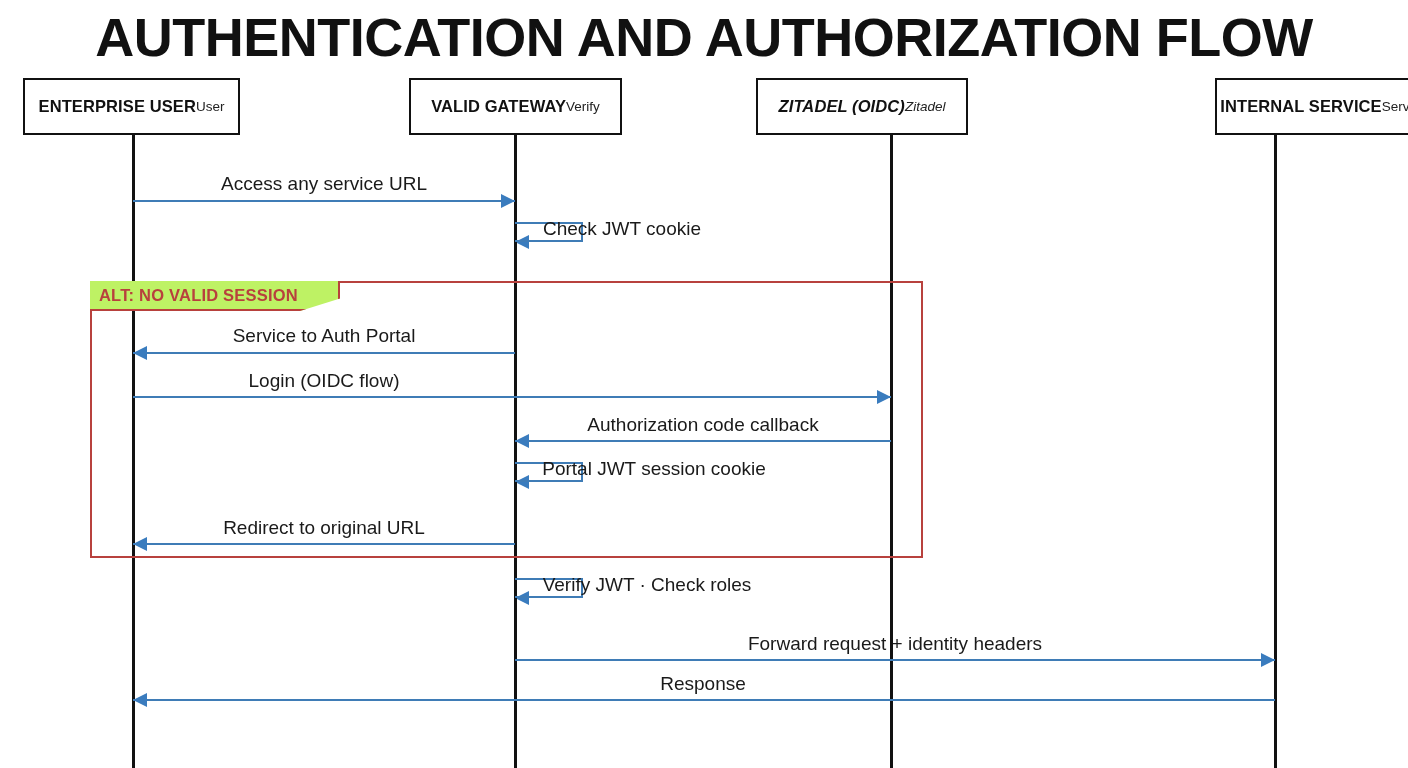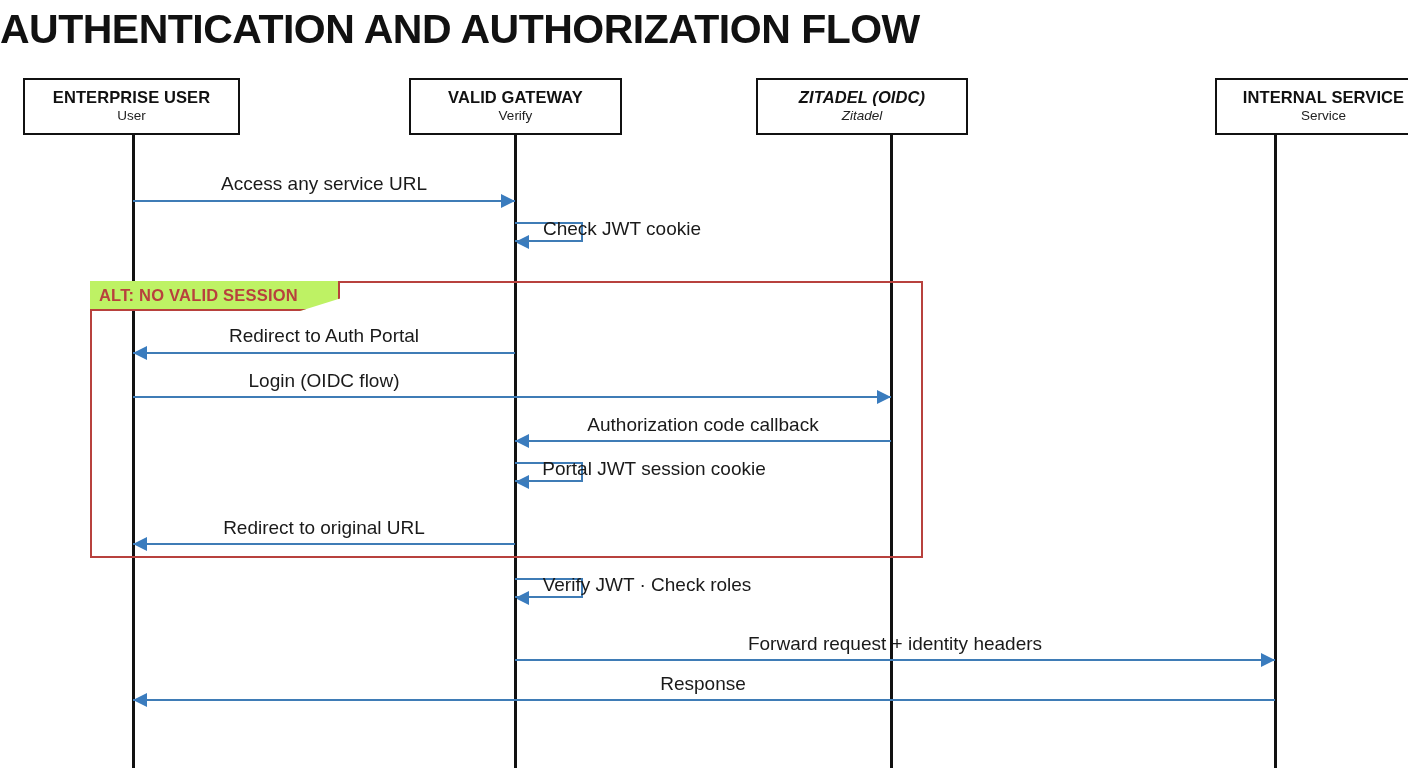--- a/index.html
+++ b/index.html
@@ -7,36 +7,36 @@
     width:1408px;height:768px;
     background:#ffffff;
     font-family:"Liberation Sans","DejaVu Sans",sans-serif;
     overflow:hidden;
   }
   #stage{position:relative;width:1408px;height:768px;}
 
   
   .title{
     position:absolute;left:0;top:6px;width:1408px;
-    text-align:left;
-    font-size:41px;
+    text-align:center;
+    font-size:54px;
     font-weight:800;
     letter-spacing:-0.5px;
     color:#111111;
     font-family:"Liberation Sans","DejaVu Sans",sans-serif;
     white-space:nowrap;
   }
 
   
   .pbox{
     position:absolute;
     box-sizing:border-box;
     border:2.5px solid #111111;
     background:#ffffff;
-    display:flex;flex-direction:column;
+    display:flex;flex-direction:row;
     align-items:center;justify-content:center;
     height:57px;
     z-index:6;
   }
   .pbox .pname{
     font-size:16.5px;font-weight:bold;color:#111111;
     letter-spacing:0.1px;line-height:1.05;white-space:nowrap;
   }
   .pbox .psub{
     font-size:13.5px;font-weight:normal;color:#222222;
@@ -157,21 +157,21 @@
     </div>
   <div id="messages-layer">
       <div class="msglabel" style="left: 324px; top: 174px; transform: translate(-50%, 0px);">Access any service URL</div>
       <div class="msg" style="left: 133px; top: 200px; width: 382px;">
         <div class="line" style="width: 382px;"></div>
         <div class="arrowhead right" style="left: 368px;"></div>
       </div>
       <div class="msglabel" style="left: 622px; top: 219px; transform: translate(-50%, 0px);">Check JWT cookie</div>
       <div class="selfloop" style="left: 515px; top: 222px; width: 68px; height: 20px;"></div>
       <div class="arrowhead left" style="position: absolute; left: 515px; top: 235px;"></div>
-      <div class="msglabel" style="left: 324px; top: 326px; transform: translate(-50%, 0px);">Redirect to Auth Portal</div>
+      <div class="msglabel" style="left: 324px; top: 326px; transform: translate(-50%, 0px);">Service to Auth Portal</div>
       <div class="msg" style="left: 133px; top: 352px; width: 382px;">
         <div class="line" style="width: 382px;"></div>
         <div class="arrowhead left" style="left: 0px;"></div>
       </div>
       <div class="msglabel" style="left: 324px; top: 371px; transform: translate(-50%, 0px);">Login (OIDC flow)</div>
       <div class="msg" style="left: 133px; top: 396px; width: 758px;">
         <div class="line" style="width: 758px;"></div>
         <div class="arrowhead right" style="left: 744px;"></div>
       </div>
       <div class="msglabel" style="left: 703px; top: 415px; transform: translate(-50%, 0px);">Authorization code callback</div>

